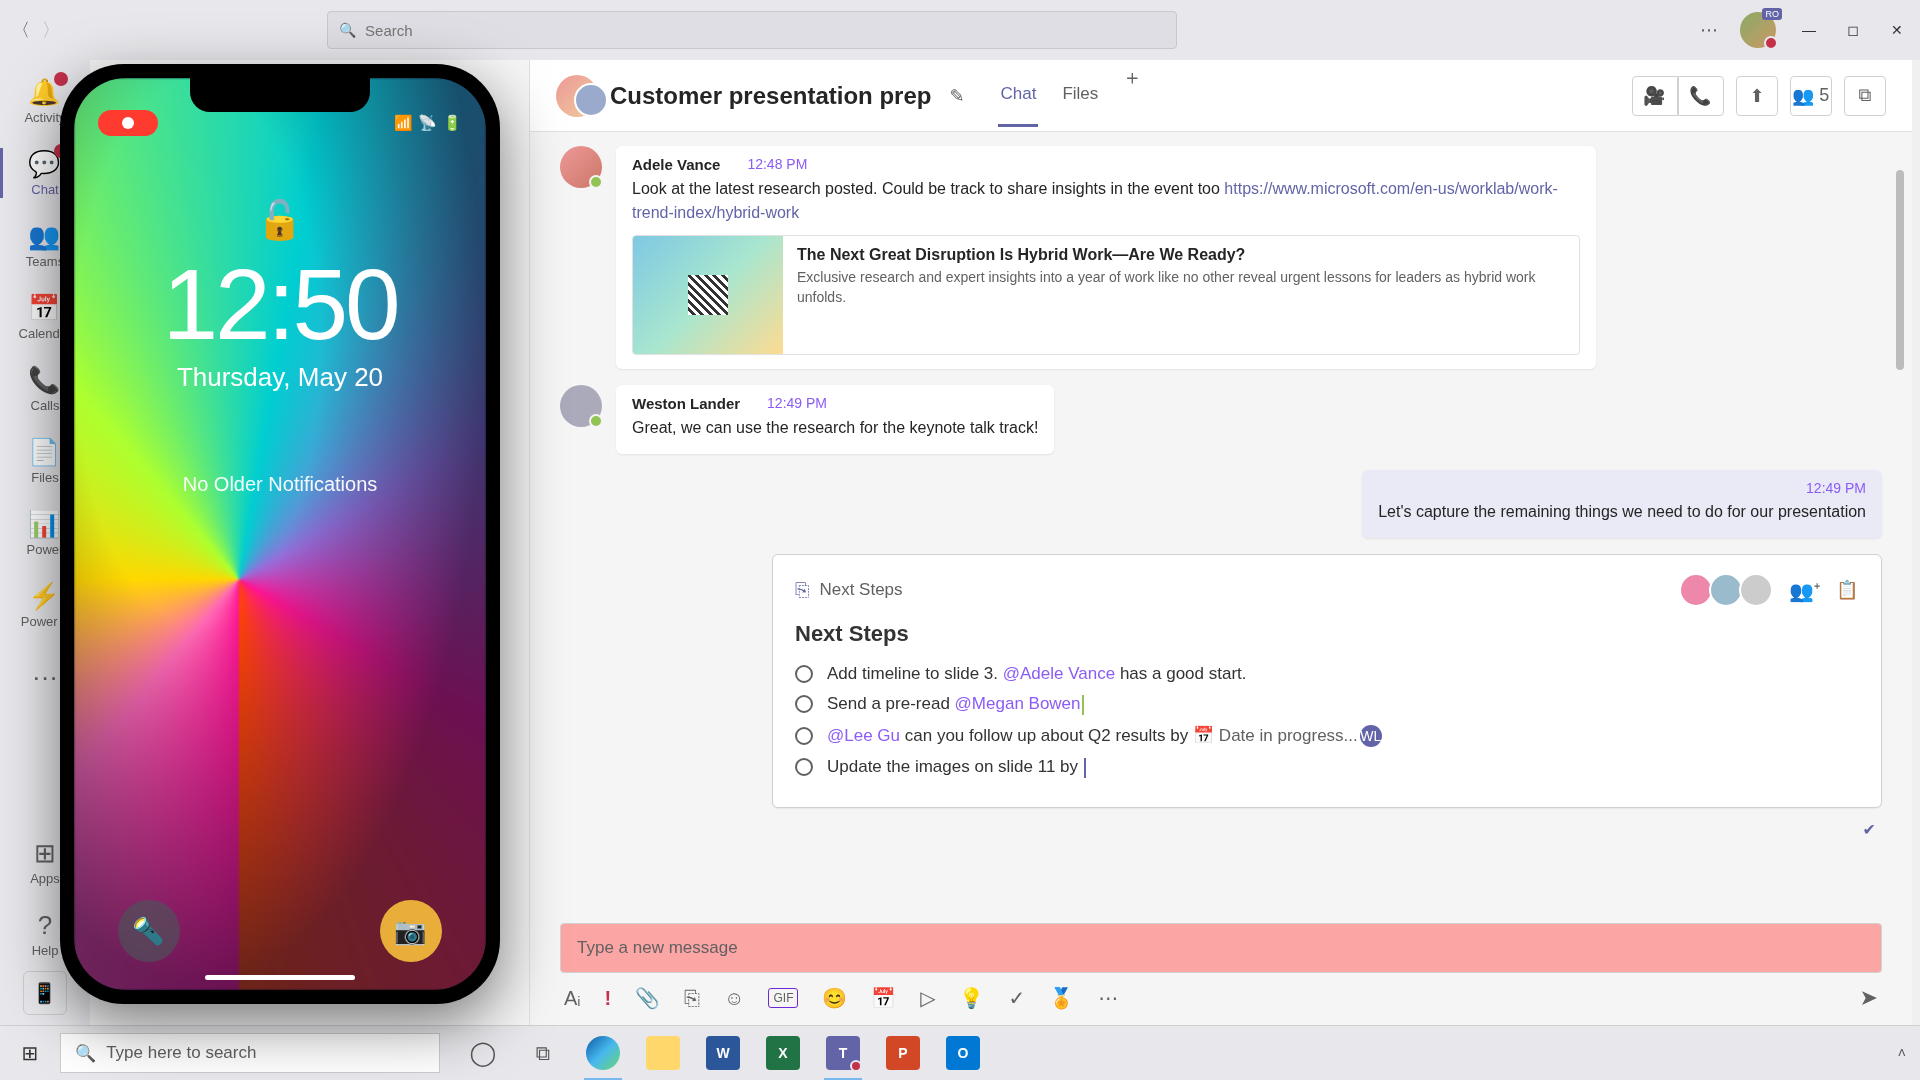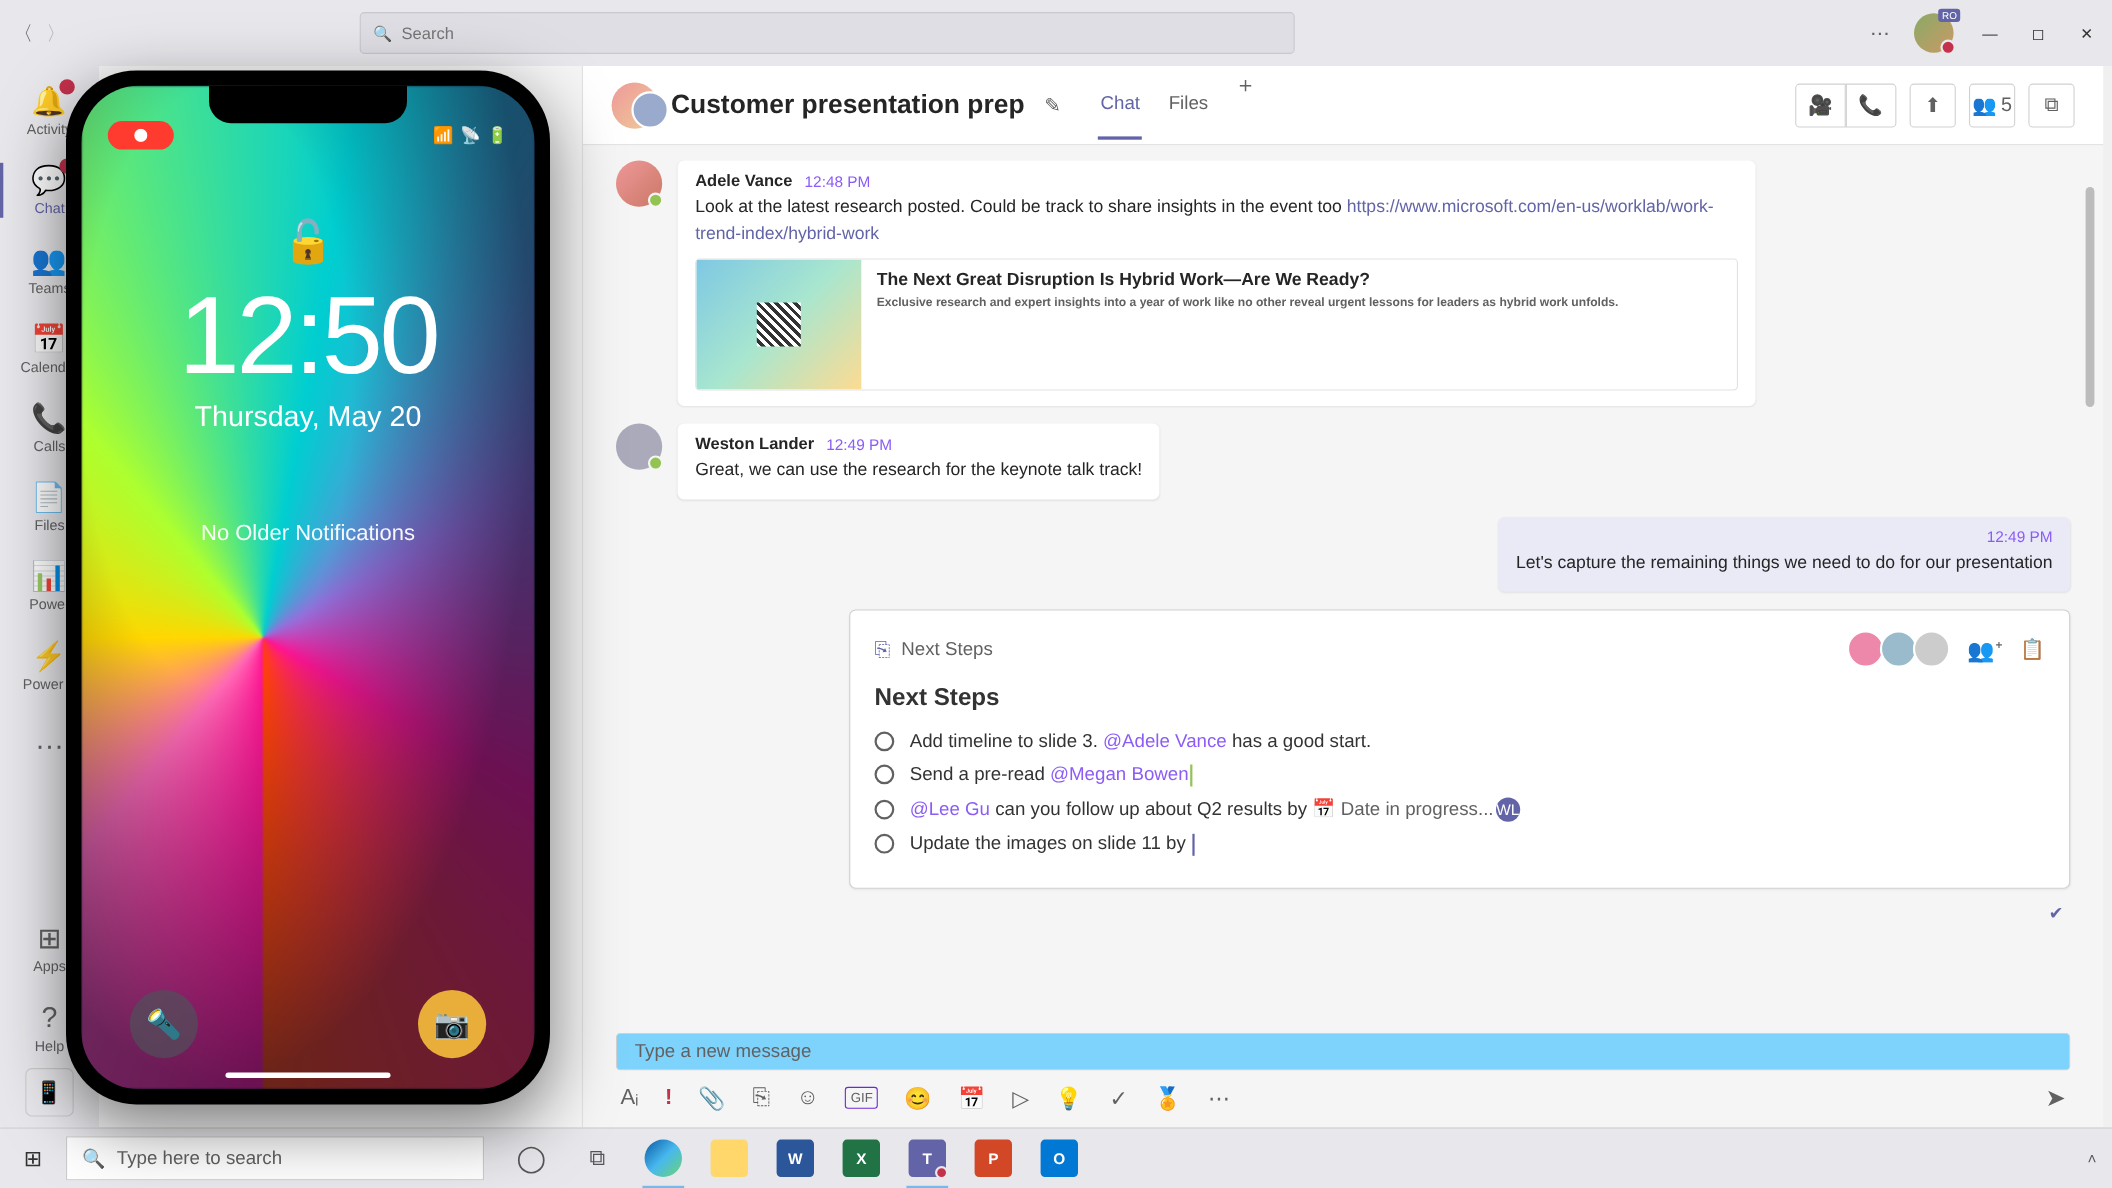--- a/index.html
+++ b/index.html
@@ -44,31 +44,31 @@
 .hdr-btn.last { border-radius:0 4px 4px 0; }
 .hdr-solo { width:42px; height:40px; border:1px solid #d1d1d1; background:#fff; border-radius:4px; display:flex; align-items:center; justify-content:center; color:#616161; font-size:18px; cursor:pointer; margin-left:8px;}
 .hdr-count { display:flex; align-items:center; gap:4px; padding:0 10px;}
 
 
 .messages { flex:1; overflow:auto; padding: 14px 30px 4px 30px; }
 .msg-row { display:flex; gap:14px; margin-bottom:16px; }
 .msg-avatar { width:42px; height:42px; border-radius:50%; flex-shrink:0; background:#bbb; position:relative;}
 .msg-avatar .pres { position:absolute; bottom:-1px; right:-1px; width:14px; height:14px; border-radius:50%; background:#92c353; border:2px solid #f5f5f5;}
 .msg-bubble { background:#fff; border-radius:6px; padding:10px 16px 14px 16px; max-width: 980px; box-shadow: 0 1px 2px rgba(0,0,0,0.08);}
-.msg-header { display:flex; gap:11px; align-items:flex-end; margin-bottom:4px;}
+.msg-header { display:flex; gap:27px; align-items:flex-start; margin-bottom:4px;}
 .msg-author { font-weight:600; font-size:15px;}
 .msg-time { color:#8b5cf6; font-size:14px;}
 .msg-text { font-size:16px; line-height:1.5; color:#252525;}
 .link { color:#6264a7; }
 .link-card { margin-top:10px; border:1px solid #e1e1e1; border-radius:4px; display:flex; overflow:hidden;}
 .link-thumb { width:150px; height:118px; background:linear-gradient(135deg,#7ec8e3 0%,#a8e6cf 50%,#fddb92 100%); position:relative; flex-shrink:0;}
 .link-thumb::after{content:""; position:absolute; left:50%; top:50%; transform:translate(-50%,-50%); width:40px; height:40px; background:repeating-linear-gradient(45deg,#fff,#fff 3px,#333 3px,#333 6px); }
 .link-body { padding:10px 14px; }
 .link-title { font-weight:600; font-size:16px; margin-bottom:4px;}
-.link-desc { font-size:11px; color:#616161; line-height:1.4;font-weight:bold;}
+.link-desc { font-size:14px; color:#616161; line-height:1.4;}
 .link-domain { font-size:14px; color:#616161; margin-top:10px;}
 .msg-row.self { justify-content:flex-end; }
 .msg-row.self .msg-bubble { background:#e9eaf6; text-align:right; }
 .msg-row.self .msg-header { justify-content:flex-end; }
 
 
 .loop-wrap { display:flex; justify-content:flex-end; margin-bottom:12px;}
 .loop-card { width: 1110px; background:#fff; border:1px solid #d1d1d1; border-radius:6px; padding:18px 22px 24px 22px; box-shadow: 0 1px 2px rgba(0,0,0,0.06);}
 .loop-header { display:flex; align-items:center; gap:10px; margin-bottom:14px;}
 .loop-icon { color:#6264a7; font-size:18px;}
@@ -80,21 +80,21 @@
 .task-row { display:flex; align-items:center; gap:14px; padding:5px 0; font-size:17px; color:#333;}
 .task-circle { width:18px; height:18px; border:2px solid #616161; border-radius:50%; flex-shrink:0; cursor:pointer;}
 .mention { color:#8b5cf6;}
 .cursor-caret { display:inline-block; width:2px; height:20px; background:#92c353; vertical-align:middle; margin:0 1px;}
 .presence-chip { display:inline-flex; width:22px; height:22px; border-radius:50%; background:#6264a7; color:#fff; font-size:14px; align-items:center; justify-content:center; vertical-align:middle; margin-left:2px;}
 .date-chip { display:inline; color:#616161;}
 .sync-icon { color:#6264a7; font-size:16px; margin-left:auto; float:right;}
 
 
 .compose { padding: 10px 30px 14px 30px; }
-.compose-box { background:#7dd3fc; border:1px solid #d1d1d1; border-radius:4px; height:34px; display:flex; align-items:center; padding:0 16px; color:#616161; font-size:17px;}
+.compose-box { background:#fca5a5; border:1px solid #d1d1d1; border-radius:4px; height:50px; display:flex; align-items:center; padding:0 16px; color:#616161; font-size:17px;}
 .compose-toolbar { display:flex; align-items:center; gap:24px; padding:12px 4px 0 4px; color:#616161; font-size:20px;}
 .compose-toolbar .send { margin-left:auto; font-size:22px;}
 
 
 .phone { position:absolute; left:60px; top:64px; width:440px; height:940px; background:#000; border-radius:64px; padding:14px; box-shadow: 0 20px 60px rgba(0,0,0,0.5); z-index:50;}
 .phone-screen { width:100%; height:100%; border-radius:52px; background:#0a0e27; overflow:hidden; position:relative;}
 .notch { position:absolute; top:0; left:50%; transform:translateX(-50%); width:180px; height:34px; background:#000; border-radius:0 0 20px 20px; z-index:5;}
 .wallpaper { position:absolute; inset:0; background: conic-gradient(from 180deg at 40% 55%, #ff1493 0deg, #ff69b4 40deg, #ffd700 90deg, #adff2f 140deg, #00ced1 190deg, #9370db 240deg, #ff1493 300deg, #ff4500 360deg); filter: blur(1px);}
 .wallpaper::after { content:""; position:absolute; inset:0; background: radial-gradient(ellipse at 30% 30%, transparent 30%, rgba(10,14,39,0.6) 70%);}
 .pill { position:absolute; top:32px; left:24px; width:60px; height:26px; background:#ff3b30; border-radius:14px; display:flex; align-items:center; justify-content:center; z-index:6;}

